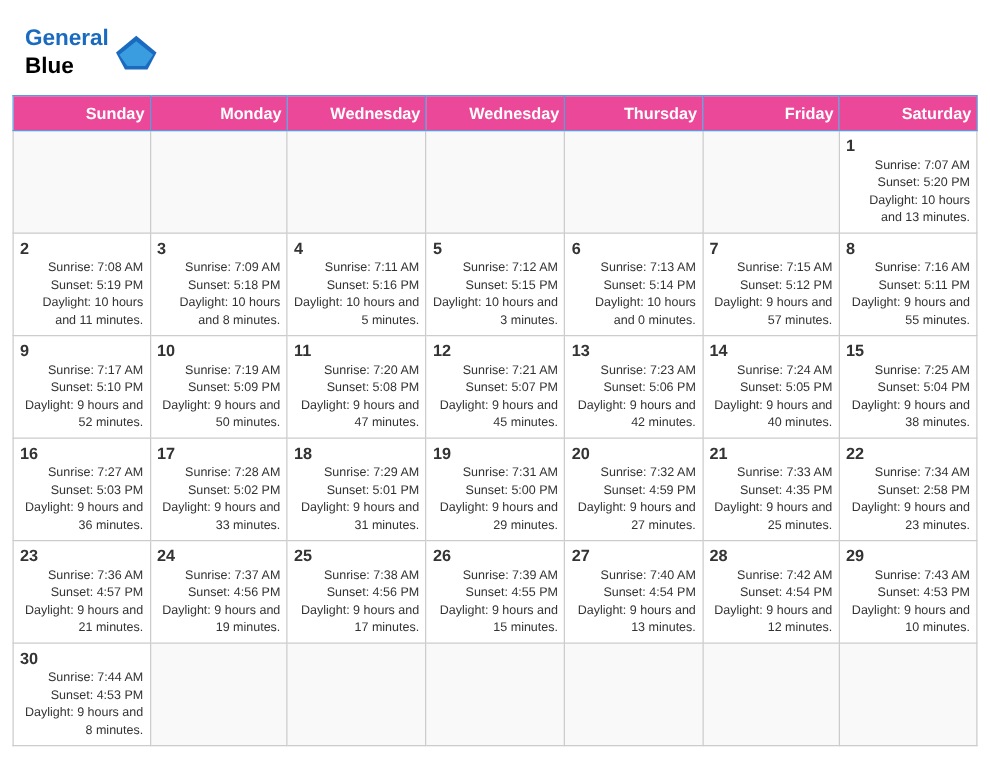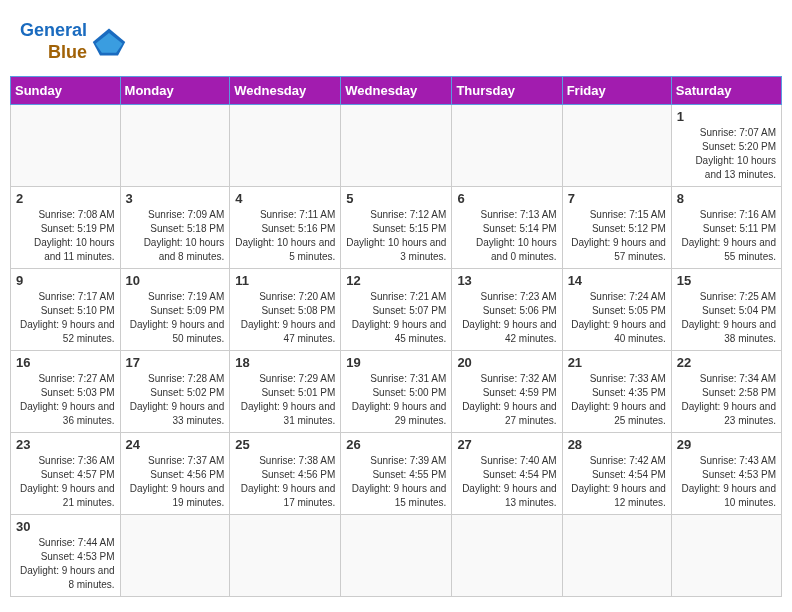--- a/index.html
+++ b/index.html
@@ -17,21 +17,20 @@
       padding: 10px 10px 5px 10px;
     }
     .logo-area {
       display: flex;
       align-items: center;
     }
     .logo-text {
       font-size: 18px;
       color: #333;
       line-height: 1.2;
-      text-align: right;
     }
     .logo-text span {
       color: #1a6bbf;
       font-weight: bold;
     }
     .logo-icon {
       width: 36px;
       height: 36px;
       margin-left: 4px;
     }
@@ -46,26 +45,26 @@
     .location-title {
       font-size: 16px;
       color: #555;
     }
     .calendar {
       width: 100%;
       border-collapse: collapse;
       margin-top: 8px;
     }
     .calendar th {
-      background-color: #a21caf;
+      background-color: #ec4899;
       color: #fff;
       padding: 6px 4px;
       font-size: 13px;
       font-weight: bold;
-      text-align: left;
+      text-align: right;
       border: 1px solid #5a9be0;
     }
     .calendar td {
       border: 1px solid #ccc;
       vertical-align: top;
       padding: 4px 5px;
       width: 113px;
       min-height: 70px;
       font-size: 10.5px;
       color: #333;
@@ -89,21 +88,21 @@
     }
   </style>
 </head>
 <body>
 
 <div class="header-area">
   <div class="logo-area">
     <div>
       <div class="logo-text">
         <span>General</span><br>
-        <span style="color:#a16207;font-weight:bold;">Blue</span>
+        <span style="color:#000000;font-weight:bold;">Blue</span>
       </div>
     </div>
     <svg class="logo-icon" viewBox="0 0 40 40">
       <polygon points="20,5 38,20 30,35 10,35 2,20" fill="#1a6bbf"></polygon>
       <polygon points="20,10 35,22 28,32 12,32 5,22" fill="#3a9de0"></polygon>
     </svg>
   </div>
   <div class="title-area">
     <div class="month-title"></div>
     <div class="location-title"></div>

